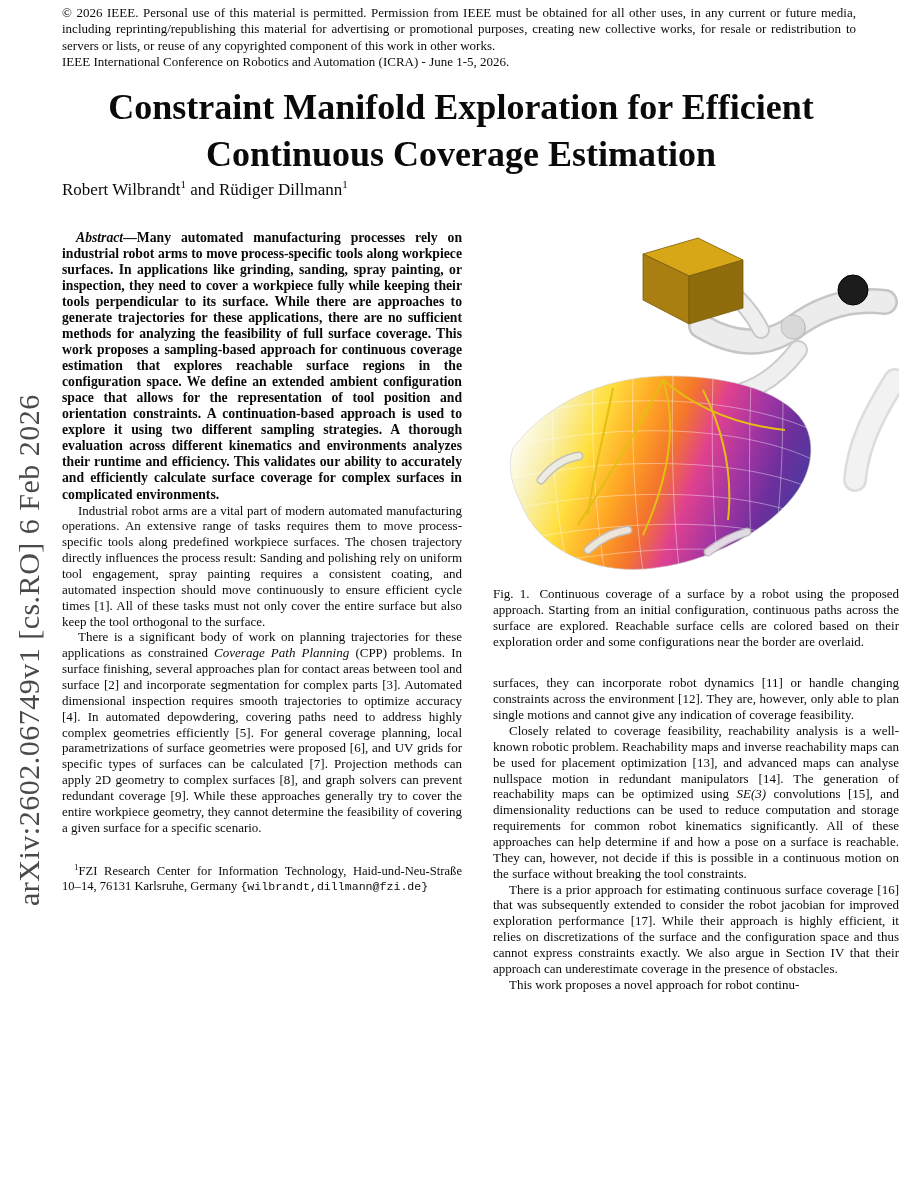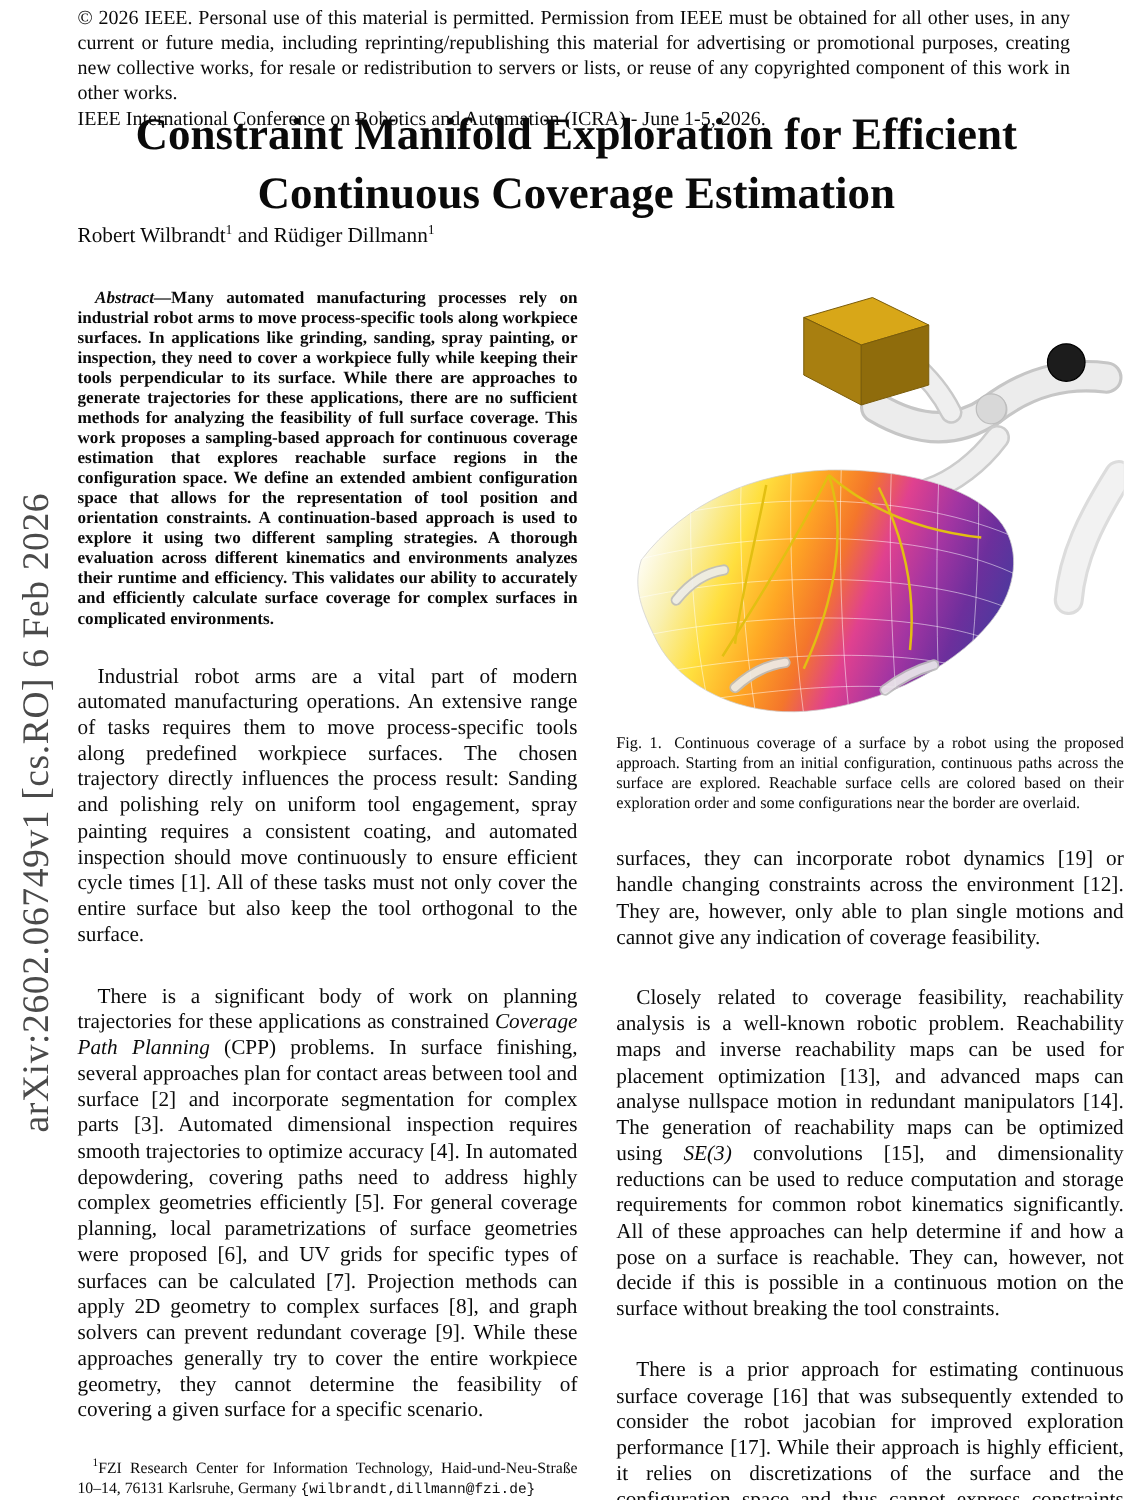--- a/index.html
+++ b/index.html
@@ -8,21 +8,21 @@
     font-family:"Liberation Serif", serif;
     background:#ffffff;
     color:#0a0a0a;
     position:relative;
     overflow:hidden;
   }
   p { margin:0; }
 
   .copyright-block {
     position:absolute; top:5px; left:62px; width:794px;
-    font-size:16px; line-height:1.26;
+    font-size:13px; line-height:1.26;
   }
   .copyright-text { text-align:justify; }
   .conference-text { text-align:left; }
 
   .arxiv-watermark {
     position:absolute; top:906px; left:12px;
     transform:rotate(-90deg); transform-origin:0 0;
     font-size:30px; color:#4a4a4a; white-space:nowrap;
     letter-spacing:0.5px;
   }
@@ -50,21 +50,21 @@
   }
   .abstract-lead { font-style:italic; }
 
   .section-heading {
     font-size:15px; font-weight:normal; text-align:center;
     margin:16px 0 9px 0;
   }
   .smallcaps { font-variant:small-caps; letter-spacing:0.4px; }
 
   .body-par {
-    font-size:17px; line-height:1.22; text-align:justify; text-indent:16px;margin-top:28px;
+    font-size:13px; line-height:1.22; text-align:justify; text-indent:16px;
   }
   .no-indent { text-indent:0; }
 
   .footnote {
     margin-top:26px; font-size:12.6px; line-height:1.24;
     text-align:justify; text-indent:12px;
   }
   .footnote sup { font-size:9px; }
   .mono { font-family:"Liberation Mono", monospace; font-size:11.6px; }
 
@@ -183,21 +183,21 @@
             <path d="M48,250 C 60,235 72,228 86,226" stroke="#ededed" stroke-width="6"></path>
             <path d="M95,320 C 108,308 120,302 135,300" stroke="#bdbdbd" stroke-width="9"></path>
             <path d="M95,320 C 108,308 120,302 135,300" stroke="#ededed" stroke-width="6"></path>
             <path d="M215,322 C 228,312 240,306 254,302" stroke="#bdbdbd" stroke-width="9"></path>
             <path d="M215,322 C 228,312 240,306 254,302" stroke="#ededed" stroke-width="6"></path>
           </g>
         </svg>
         <figcaption class="fig-caption"><span class="fig-label">Fig. 1.</span><span>Continuous coverage of a surface by a robot using the proposed approach. Starting from an initial configuration, continuous paths across the surface are explored. Reachable surface cells are colored based on their exploration order and some configurations near the border are overlaid.</span></figcaption>
       </figure>
 
-      <p class="body-par no-indent">surfaces, they can incorporate robot dynamics [19] or handle changing constraints across the environment [12]. They are, however, only able to plan single motions and cannot give any indication of coverage feasibility.</p>
+      <p class="body-par no-indent">surfaces, they can incorporate robot dynamics [11] or handle changing constraints across the environment [12]. They are, however, only able to plan single motions and cannot give any indication of coverage feasibility.</p>
 
       <p class="body-par"><span>Closely related to coverage feasibility, reachability analysis is a well-known robotic problem. Reachability maps and inverse reachability maps can be used for placement optimization [13], and advanced maps can analyse nullspace motion in redundant manipulators [14]. The generation of reachability maps can be optimized using </span><i>SE(3)</i><span> convolutions [15], and dimensionality reductions can be used to reduce computation and storage requirements for common robot kinematics significantly. All of these approaches can help determine if and how a pose on a surface is reachable. They can, however, not decide if this is possible in a continuous motion on the surface without breaking the tool constraints.</span></p>
 
       <p class="body-par">There is a prior approach for estimating continuous surface coverage [16] that was subsequently extended to consider the robot jacobian for improved exploration performance [17]. While their approach is highly efficient, it relies on discretizations of the surface and the configuration space and thus cannot express constraints exactly. We also argue in Section IV that their approach can underestimate coverage in the presence of obstacles.</p>
 
       <p class="body-par">This work proposes a novel approach for robot continu-</p>
     </div>
 
   </div>
 </div>

